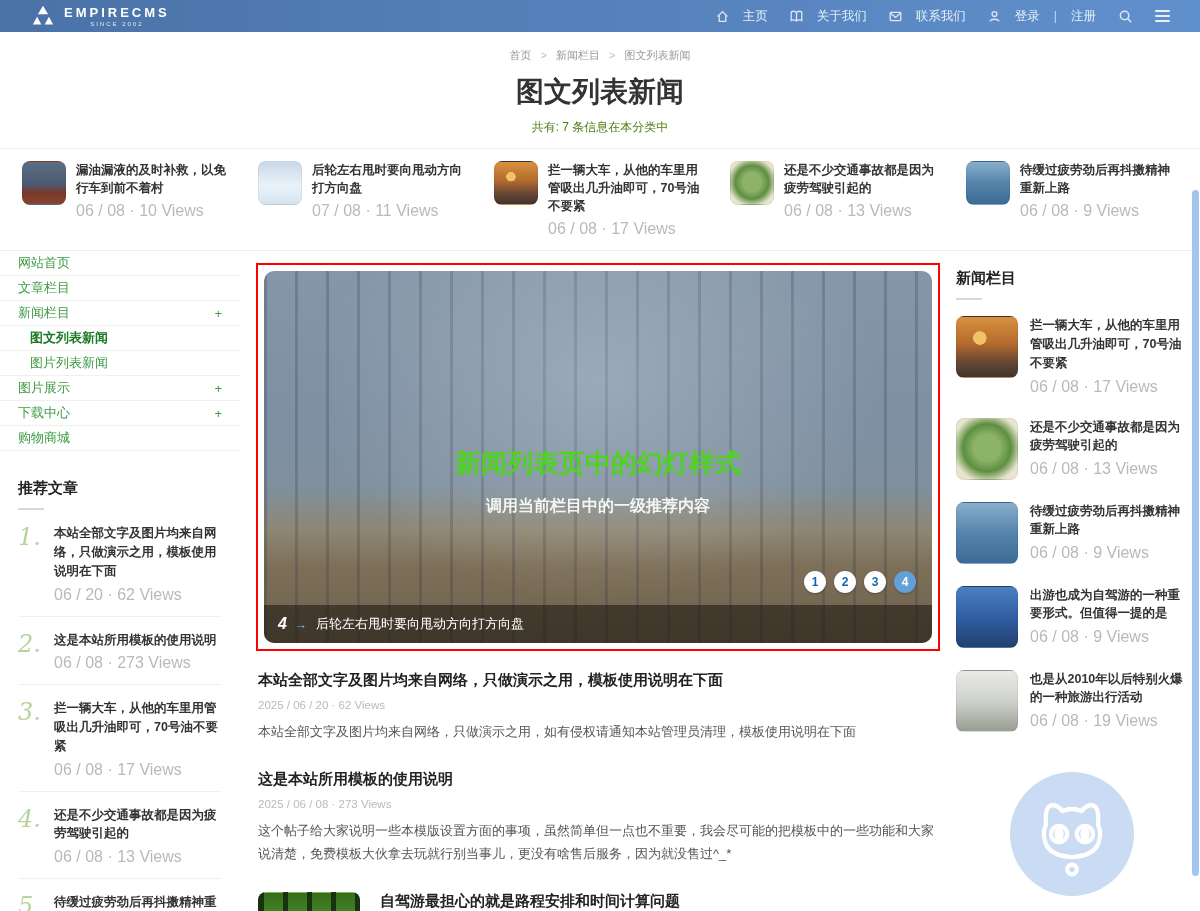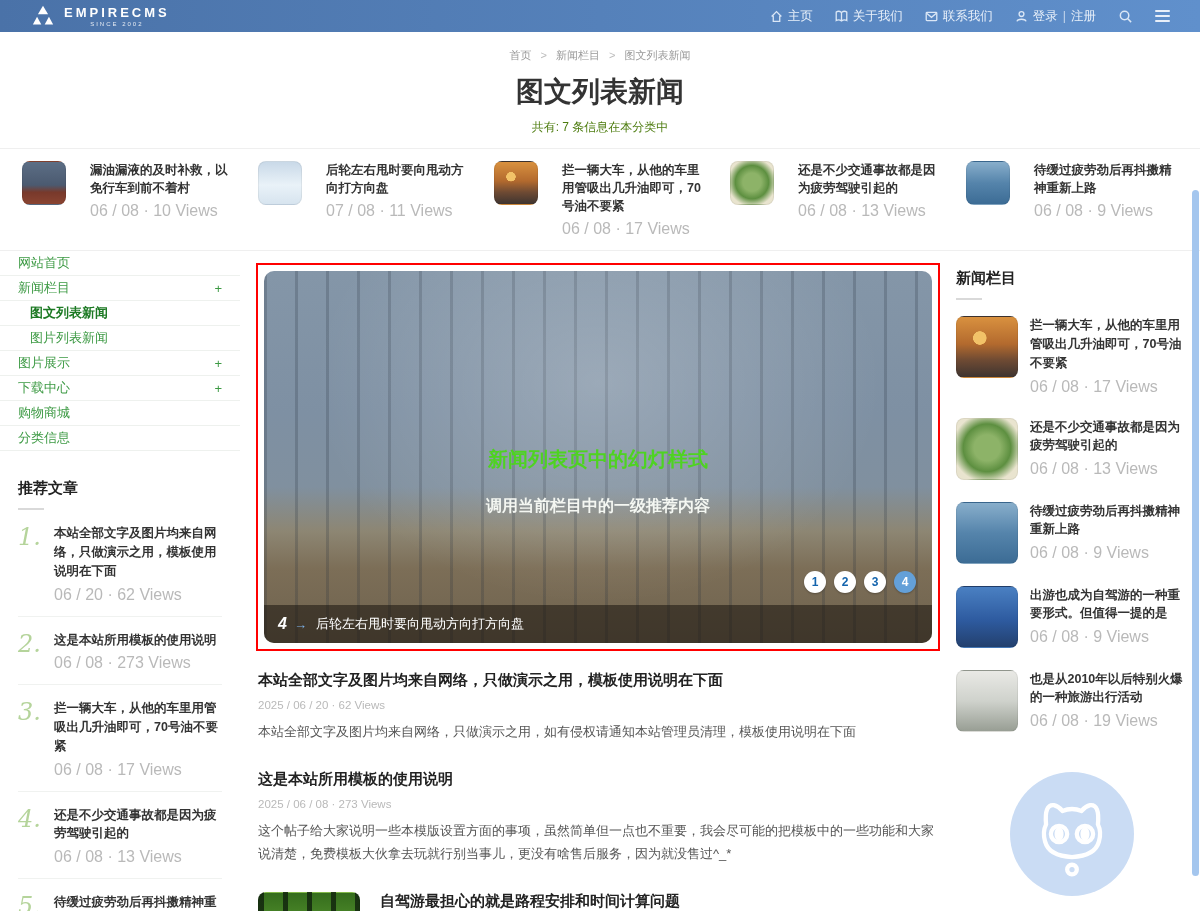--- a/index.html
+++ b/index.html
@@ -7,37 +7,37 @@
     font-family:"Liberation Sans","DejaVu Sans",sans-serif; color:#333; }
 
   
   .topbar { height:32px; background:linear-gradient(90deg,#4a72a8,#6090cc);
     display:flex; align-items:center; justify-content:space-between; padding:0 30px; }
   .logo { display:flex; align-items:center; gap:8px; color:#fff; }
   .logo-mark { width:26px; height:22px; }
   .logo-name { font-size:13px; font-weight:bold; letter-spacing:3px; line-height:1; }
   .logo-sub { font-size:6px; letter-spacing:2px; opacity:.85; text-align:center; margin-top:2px; }
   .topnav { display:flex; align-items:center; gap:22px; color:#eaf1fa; font-size:12.5px; }
-  .topnav .navitem { display:flex; align-items:center; gap:5px; cursor:pointer; }
+  .topnav .navitem { display:flex; align-items:center; gap:14px; cursor:pointer; }
   .topnav svg { width:13px; height:13px; stroke:#dbe7f6; fill:none; stroke-width:1.6; }
   .nav-sep { opacity:.7; }
   .burger { display:inline-flex; flex-direction:column; gap:3px; cursor:pointer; }
   .burger i { width:15px; height:2px; background:#e8eff9; border-radius:1px; }
 
   
   .page-head { text-align:center; padding:16px 0 12px; }
   .breadcrumb { font-size:11px; color:#999; }
   .breadcrumb .bc-sep { margin:0 6px; color:#bbb; }
   .page-title { font-size:28px; font-weight:bold; color:#333; margin:10px 0 8px; }
   .page-sub { font-size:12px; color:#4d7c0f; }
 
   
   .strip { display:flex; border-top:1px solid #efefef; border-bottom:1px solid #efefef;
     padding:12px 10px; }
-  .strip-item { width:20%; display:flex; gap:24px; padding:0 12px; cursor:pointer;justify-content:center; }
+  .strip-item { width:20%; display:flex; gap:10px; padding:0 12px; cursor:pointer;justify-content:center; }
   .thumb { border-radius:8px; flex-shrink:0; border:1px solid rgba(0,0,0,.06); }
   .strip-item .thumb { width:44px; height:44px; }
   .strip-title { font-size:12.5px; font-weight:bold; color:#333; line-height:1.45; }
   .meta { font-size:16px; color:#b9b9b9; margin-top:5px; }
 
   
   .layout { display:grid; grid-template-columns:240px 1fr 232px; column-gap:16px;
     padding-right:12px; }
 
   
@@ -60,21 +60,21 @@
   
   .center { padding-top:12px; }
   .slider-annotation { border:2px solid #ff0000; padding:6px; margin-top:0; }
   .slider { position:relative; height:372px; border-radius:10px; overflow:hidden;
     background:
       radial-gradient(ellipse at 50% 30%, rgba(255,255,255,.22), rgba(255,255,255,0) 60%),
       repeating-linear-gradient(90deg, rgba(35,45,58,.22) 0 3px, rgba(255,255,255,0) 3px 31px),
       linear-gradient(180deg,#8496a8 0%,#7e90a3 38%,#80909f 58%,#8d8673 70%,#7c6e57 80%,#6e624e 100%);
     cursor:pointer; }
   .slide-headline { position:absolute; left:0; right:0; top:47%; text-align:center;
-    font-size:20px; font-weight:bold; color:#4ed321; }
+    font-size:26px; font-weight:bold; color:#4ed321; }
   .slide-subheadline { position:absolute; left:0; right:0; top:60.5%; text-align:center;
     font-size:16px; font-weight:bold; color:#f4f7f2; }
   .dots { position:absolute; right:16px; bottom:50px; display:flex; gap:8px; }
   .dot { width:22px; height:22px; border-radius:50%; background:#fff; color:#1464ad;
     font-size:12px; font-weight:bold; display:flex; align-items:center; justify-content:center;
     cursor:pointer; box-shadow:0 1px 2px rgba(0,0,0,.25); }
   .dot.active { background:#64a0d8; color:#fff; }
   .slide-caption { position:absolute; left:0; right:0; bottom:0; height:38px;
     background:rgba(25,20,14,.55); display:flex; align-items:center; padding:0 14px;
     color:#fff; font-size:13px; }
@@ -223,42 +223,42 @@
 </section>
 
 <div class="layout">
 
   <aside>
     <ul class="menu">
       <li>
           <span>网站首页</span>
         </li>
       <li>
+          <span>文章栏目</span>
+        </li>
+      <li>
           <span>新闻栏目</span>
           <span class="plus">+</span>
         </li>
       <li class="child active">
           <span>图文列表新闻</span>
         </li>
       <li class="child">
           <span>图片列表新闻</span>
         </li>
       <li>
           <span>图片展示</span>
           <span class="plus">+</span>
         </li>
       <li>
           <span>下载中心</span>
           <span class="plus">+</span>
         </li>
       <li>
           <span>购物商城</span>
-        </li>
-      <li>
-          <span>分类信息</span>
         </li>
     </ul>
 
     <div class="rec">
       <h3 class="widget-h">推荐文章</h3>
       <div class="rec-item">
         <span class="rec-num">1.</span>
         <div>
             <div class="rec-title">本站全部文字及图片均来自网络，只做演示之用，模板使用说明在下面</div>
           <div class="meta">06 / 20 · 62 Views</div>

